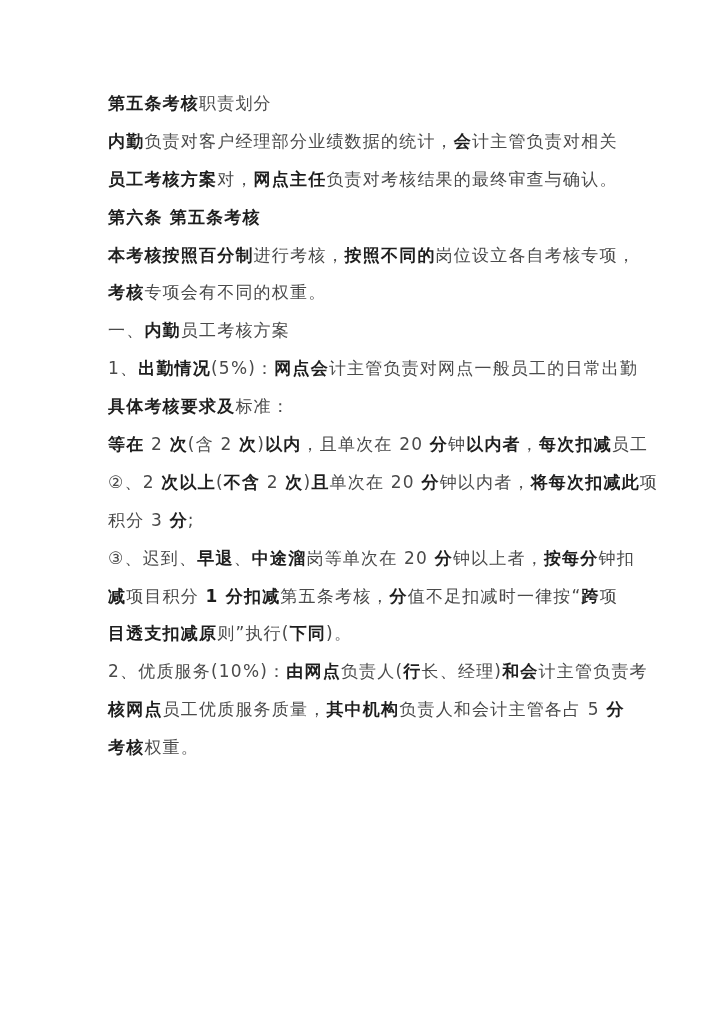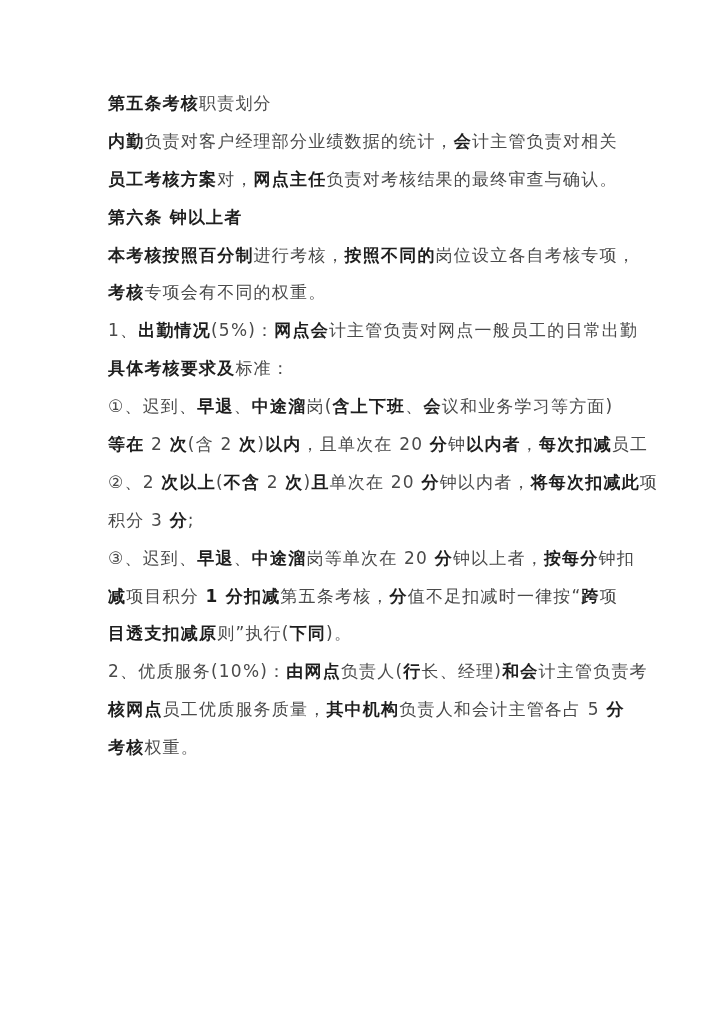--- a/index.html
+++ b/index.html
@@ -17,26 +17,26 @@
   .seg-r { font-weight: normal; color: #4a4a4a; }
 </style>
 </head>
 <body>
 
 <div class="page">
   <div class="content" id="doc-body">
       <div class="line"><span class="seg-b">第五条考核</span><span class="seg-r">职责划分</span></div>
       <div class="line"><span class="seg-b">内勤</span><span class="seg-r">负责对客户经理部分业绩数据的统计，</span><span class="seg-b">会</span><span class="seg-r">计主管负责对相关</span></div>
       <div class="line"><span class="seg-b">员工考核方案</span><span class="seg-r">对，</span><span class="seg-b">网点主任</span><span class="seg-r">负责对考核结果的最终审查与确认。</span></div>
-      <div class="line"><span class="seg-b">第六条 钟以上者</span></div>
+      <div class="line"><span class="seg-b">第六条 第五条考核</span></div>
       <div class="line"><span class="seg-b">本考核按照百分制</span><span class="seg-r">进行考核，</span><span class="seg-b">按照不同的</span><span class="seg-r">岗位设立各自考核专项，</span></div>
       <div class="line"><span class="seg-b">考核</span><span class="seg-r">专项会有不同的权重。</span></div>
+      <div class="line"><span class="seg-r">一、</span><span class="seg-b">内勤</span><span class="seg-r">员工考核方案</span></div>
       <div class="line"><span class="seg-r">1、</span><span class="seg-b">出勤情况</span><span class="seg-r">(5%)：</span><span class="seg-b">网点会</span><span class="seg-r">计主管负责对网点一般员工的日常出勤</span></div>
       <div class="line"><span class="seg-b">具体考核要求及</span><span class="seg-r">标准：</span></div>
-      <div class="line"><span class="seg-r">①、迟到、</span><span class="seg-b">早退</span><span class="seg-r">、</span><span class="seg-b">中途溜</span><span class="seg-r">岗(</span><span class="seg-b">含上下班</span><span class="seg-r">、</span><span class="seg-b">会</span><span class="seg-r">议和业务学习等方面)</span></div>
       <div class="line"><span class="seg-b">等在</span><span class="seg-r"> 2 </span><span class="seg-b">次</span><span class="seg-r">(含 2 </span><span class="seg-b">次</span><span class="seg-r">)</span><span class="seg-b">以内</span><span class="seg-r">，且单次在 20 </span><span class="seg-b">分</span><span class="seg-r">钟</span><span class="seg-b">以内者</span><span class="seg-r">，</span><span class="seg-b">每次扣减</span><span class="seg-r">员工</span></div>
       <div class="line"><span class="seg-r">②、2 </span><span class="seg-b">次以上</span><span class="seg-r">(</span><span class="seg-b">不含</span><span class="seg-r"> 2 </span><span class="seg-b">次</span><span class="seg-r">)</span><span class="seg-b">且</span><span class="seg-r">单次在 20 </span><span class="seg-b">分</span><span class="seg-r">钟以内者，</span><span class="seg-b">将每次扣减此</span><span class="seg-r">项</span></div>
       <div class="line"><span class="seg-r">积分 3 </span><span class="seg-b">分</span><span class="seg-r">;</span></div>
       <div class="line"><span class="seg-r">③、迟到、</span><span class="seg-b">早退</span><span class="seg-r">、</span><span class="seg-b">中途溜</span><span class="seg-r">岗等单次在 20 </span><span class="seg-b">分</span><span class="seg-r">钟以上者，</span><span class="seg-b">按每分</span><span class="seg-r">钟扣</span></div>
       <div class="line"><span class="seg-b">减</span><span class="seg-r">项目积分 </span><span class="seg-b">1 分扣减</span><span class="seg-r">第五条考核，</span><span class="seg-b">分</span><span class="seg-r">值不足扣减时一律按“</span><span class="seg-b">跨</span><span class="seg-r">项</span></div>
       <div class="line"><span class="seg-b">目透支扣减原</span><span class="seg-r">则”执行(</span><span class="seg-b">下同</span><span class="seg-r">)。</span></div>
       <div class="line"><span class="seg-r">2、优质服务(10%)：</span><span class="seg-b">由网点</span><span class="seg-r">负责人(</span><span class="seg-b">行</span><span class="seg-r">长、经理)</span><span class="seg-b">和会</span><span class="seg-r">计主管负责考</span></div>
       <div class="line"><span class="seg-b">核网点</span><span class="seg-r">员工优质服务质量，</span><span class="seg-b">其中机构</span><span class="seg-r">负责人和会计主管各占 5 </span><span class="seg-b">分</span></div>
       <div class="line"><span class="seg-b">考核</span><span class="seg-r">权重。</span></div>
     </div>

